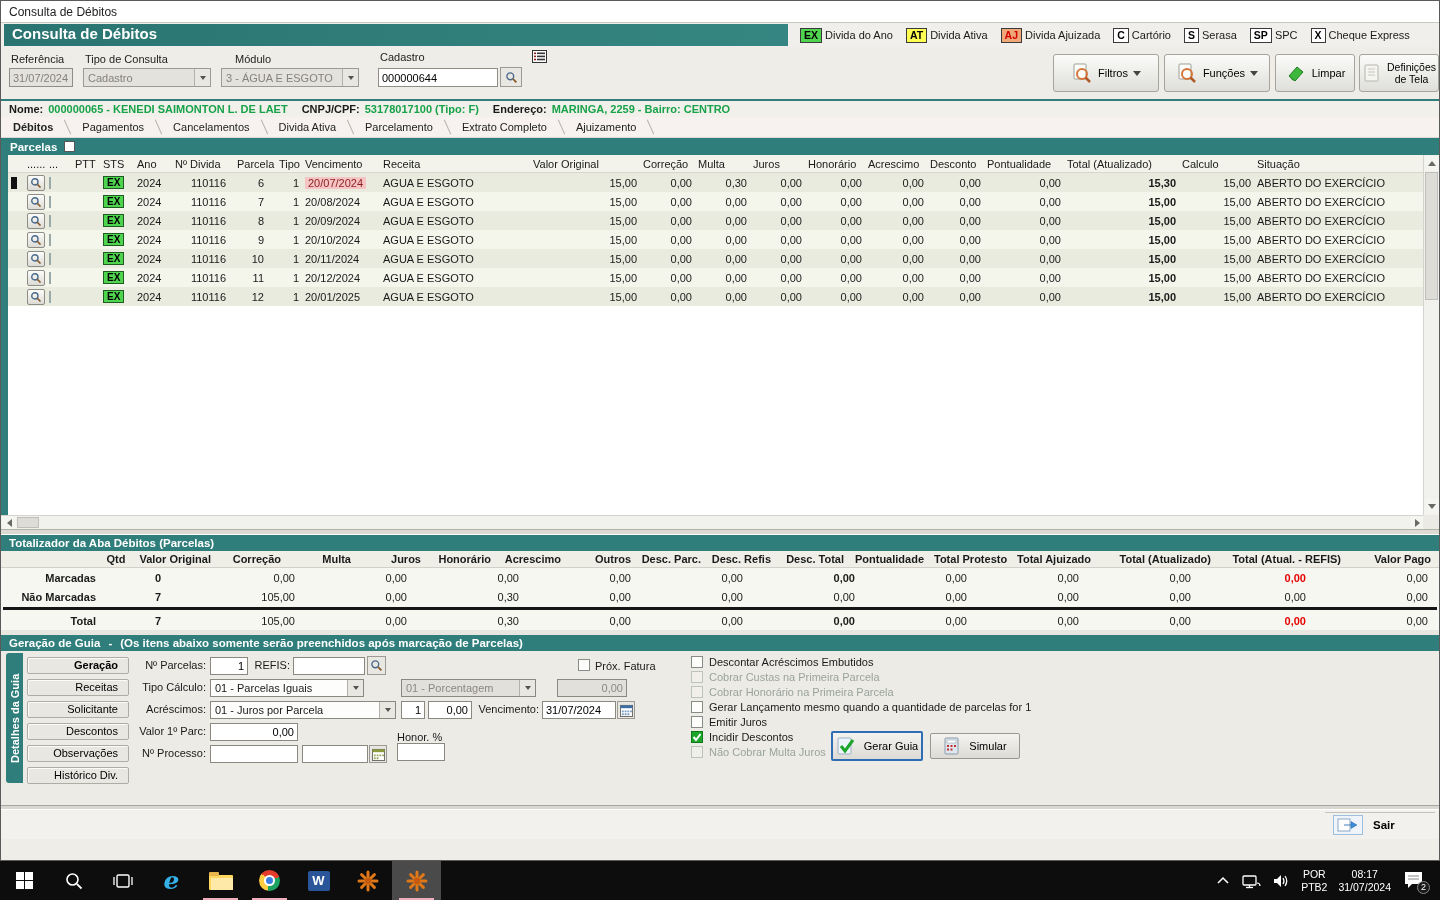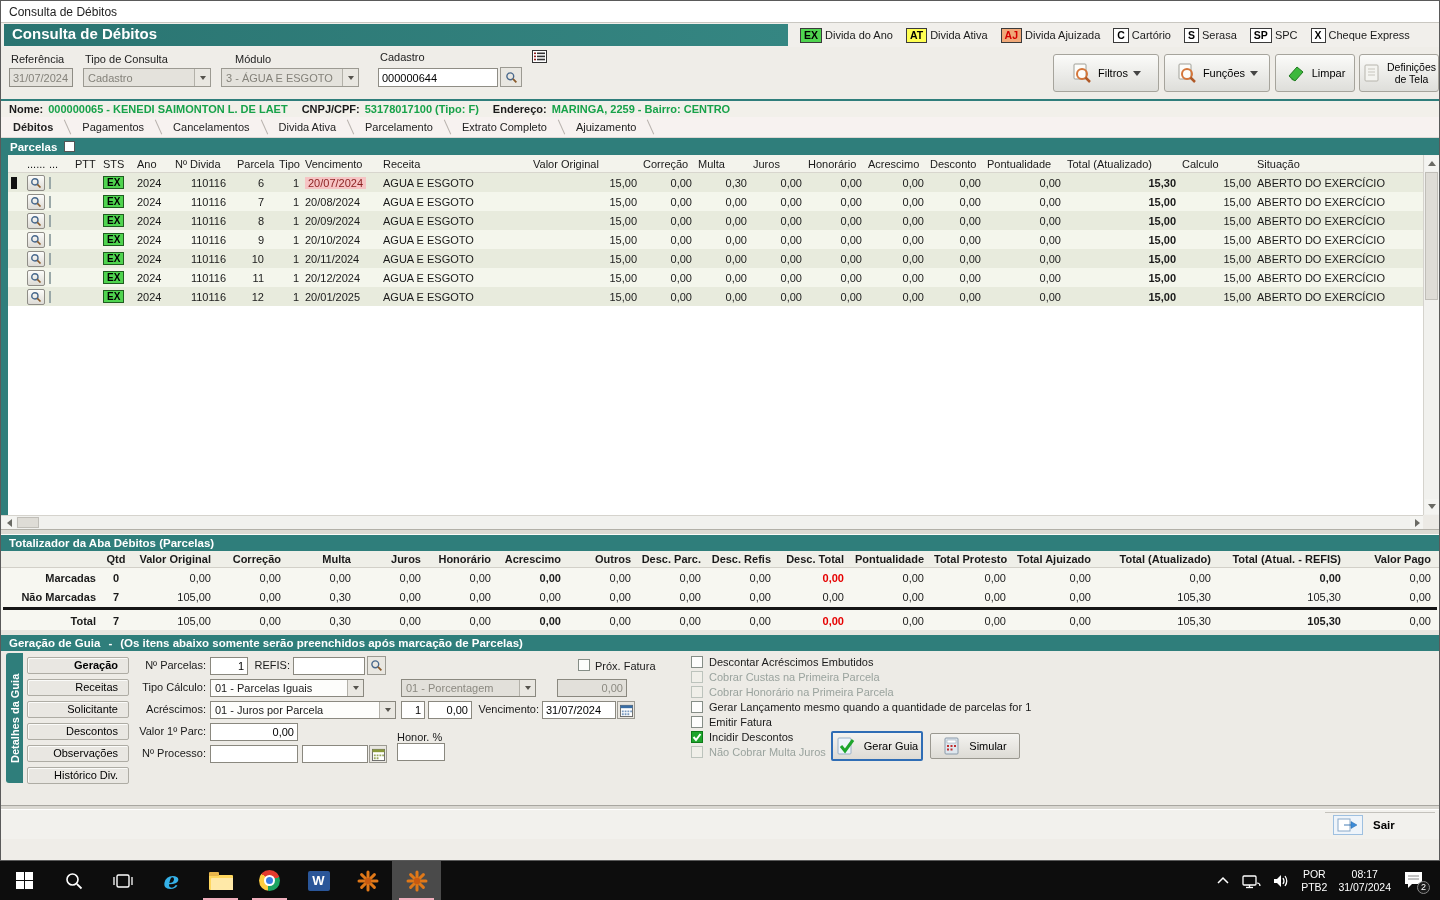--- a/index.html
+++ b/index.html
@@ -74,21 +74,21 @@
   .hthumb { position:absolute; left:16px; top:1px; width:22px; height:11px; background:#dedcd6; border:1px solid #c0beb8; }
   .sb-corner { position:absolute; right:0; bottom:0; width:16px; height:14px; background:#eceae5; }
 
   .sec-gap { height:6px; background:#dcdad3; border-top:1px solid #b2b0a8; border-bottom:1px solid #fbfbf8; }
   .sec-gap2 { height:5px; background:#e8e6e0; }
 
   
   .tot-title, .ger-title { height:16px; background:var(--teal); color:#fff; font-weight:bold; font-size:11.5px; display:flex; align-items:center; gap:8px; padding-left:8px; }
   .tot-wrap { background:#f7f7f1; }
   .tot-head { display:flex; height:17px; align-items:center; background:#efefe8; font-weight:bold; border-bottom:1px solid #d2d0c8; }
-  .tot-row { display:flex; height:19px; align-items:center; }
+  .tot-row { display:flex; height:19px; align-items:center;gap:42px; }
   .tot-cell { padding:0 5px; text-align:right; white-space:nowrap; overflow:hidden; flex-shrink:0; }
   .tot-label { font-weight:bold; }
   .tot-divider { height:3px; background:#161616; margin:1px 2px; }
   .red { color:var(--red); font-weight:bold; }
 
   
   .ger-body { position:relative; height:154px; background:#edebe6; }
   .side-tab { position:absolute; left:5px; top:2px; width:17px; height:130px; background:var(--teal); color:#fff; font-weight:bold; writing-mode:vertical-rl; transform:rotate(180deg); display:flex; align-items:center; justify-content:center; font-size:11px; border-radius:0 3px 3px 0; }
   .nav-stack { position:absolute; left:26px; top:6px; width:102px; display:flex; flex-direction:column; gap:5px; }
   .nav-btn { height:17px; background:#e9e7e2; border:1px solid #aeaca4; border-radius:2px; text-align:right; padding-right:10px; line-height:15px; box-shadow:inset 1px 1px 0 #fbfbf9; font-size:11px; font-family:inherit; cursor:pointer; }
@@ -766,21 +766,21 @@
         <div class="check-row">
           <span class="cbx dis"></span>
           <span class="dis-lb">Cobrar Honorário na Primeira Parcela</span>
         </div>
         <div class="check-row">
           <span class="cbx"></span>
           <span>Gerar Lançamento mesmo quando a quantidade de parcelas for 1</span>
         </div>
         <div class="check-row">
           <span class="cbx"></span>
-          <span>Emitir Fatura</span>
+          <span>Emitir Juros</span>
         </div>
         <div class="check-row">
           <span class="cbx on">
             <svg width="10" height="10" viewBox="0 0 10 10">
               <path d="M1.5 5 L4 8 L8.5 2" fill="none" stroke="#fff" stroke-width="2"></path>
             </svg>
           </span>
           <span>Incidir Descontos</span>
         </div>
         <div class="check-row">

